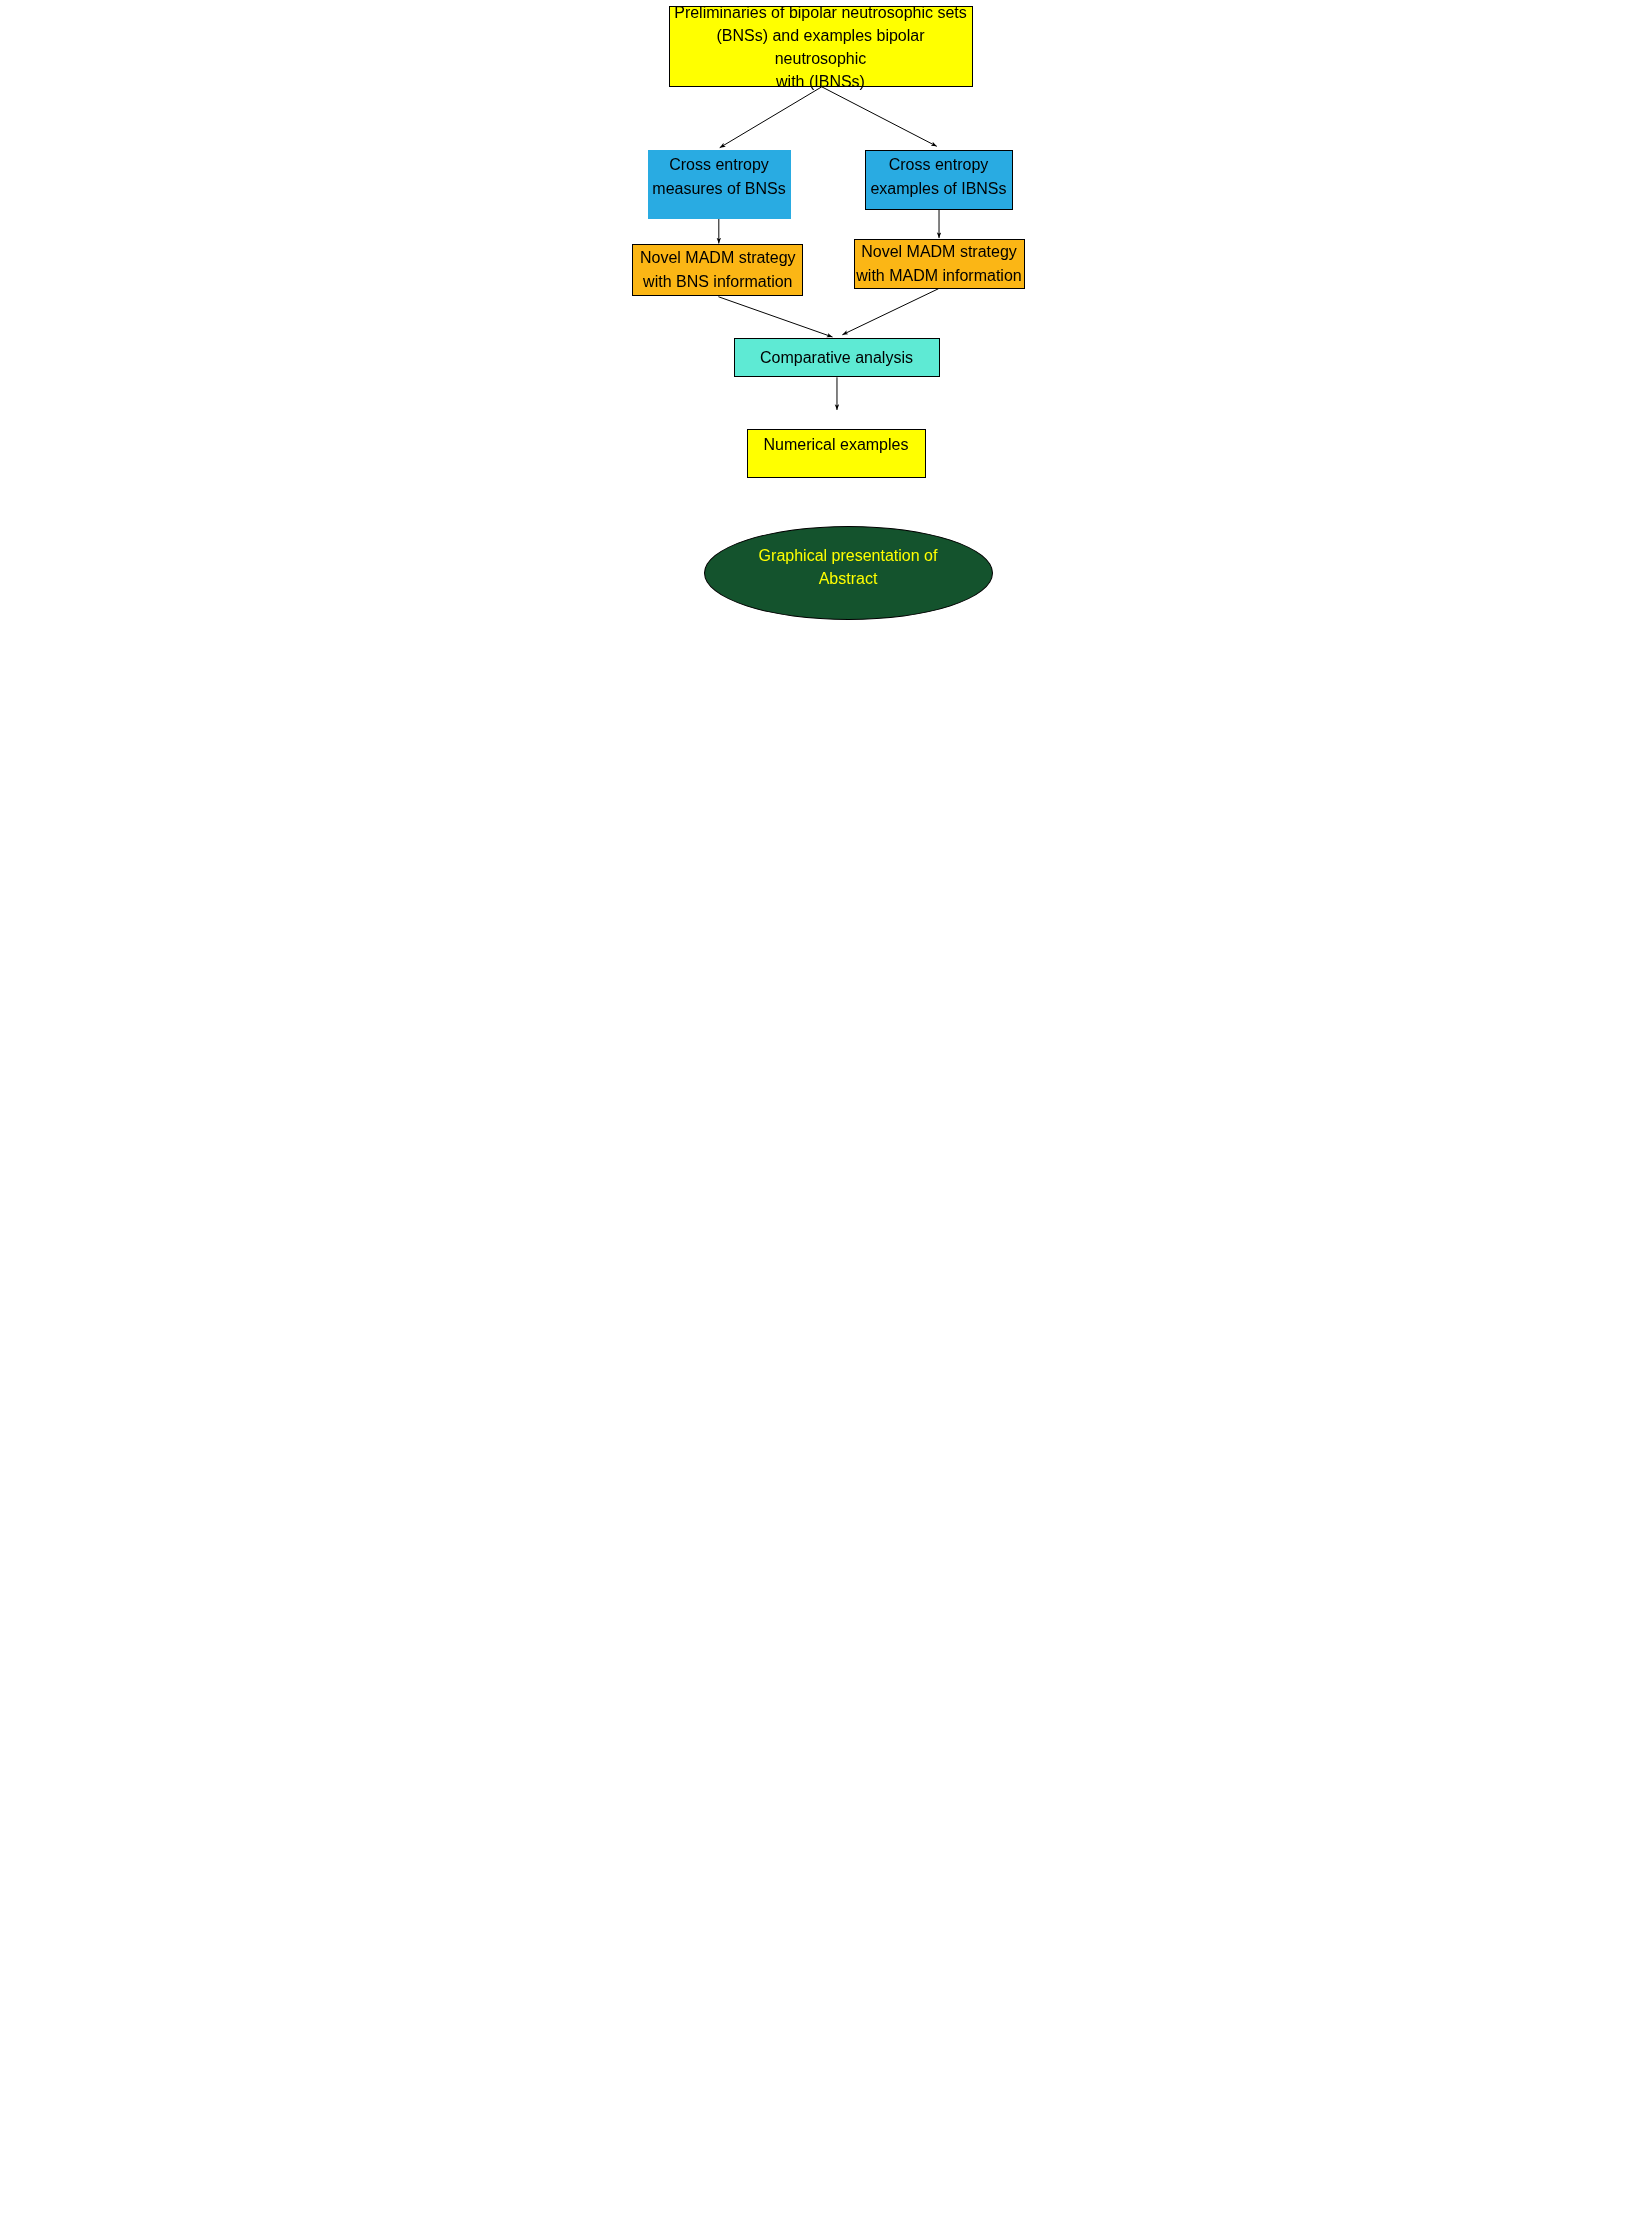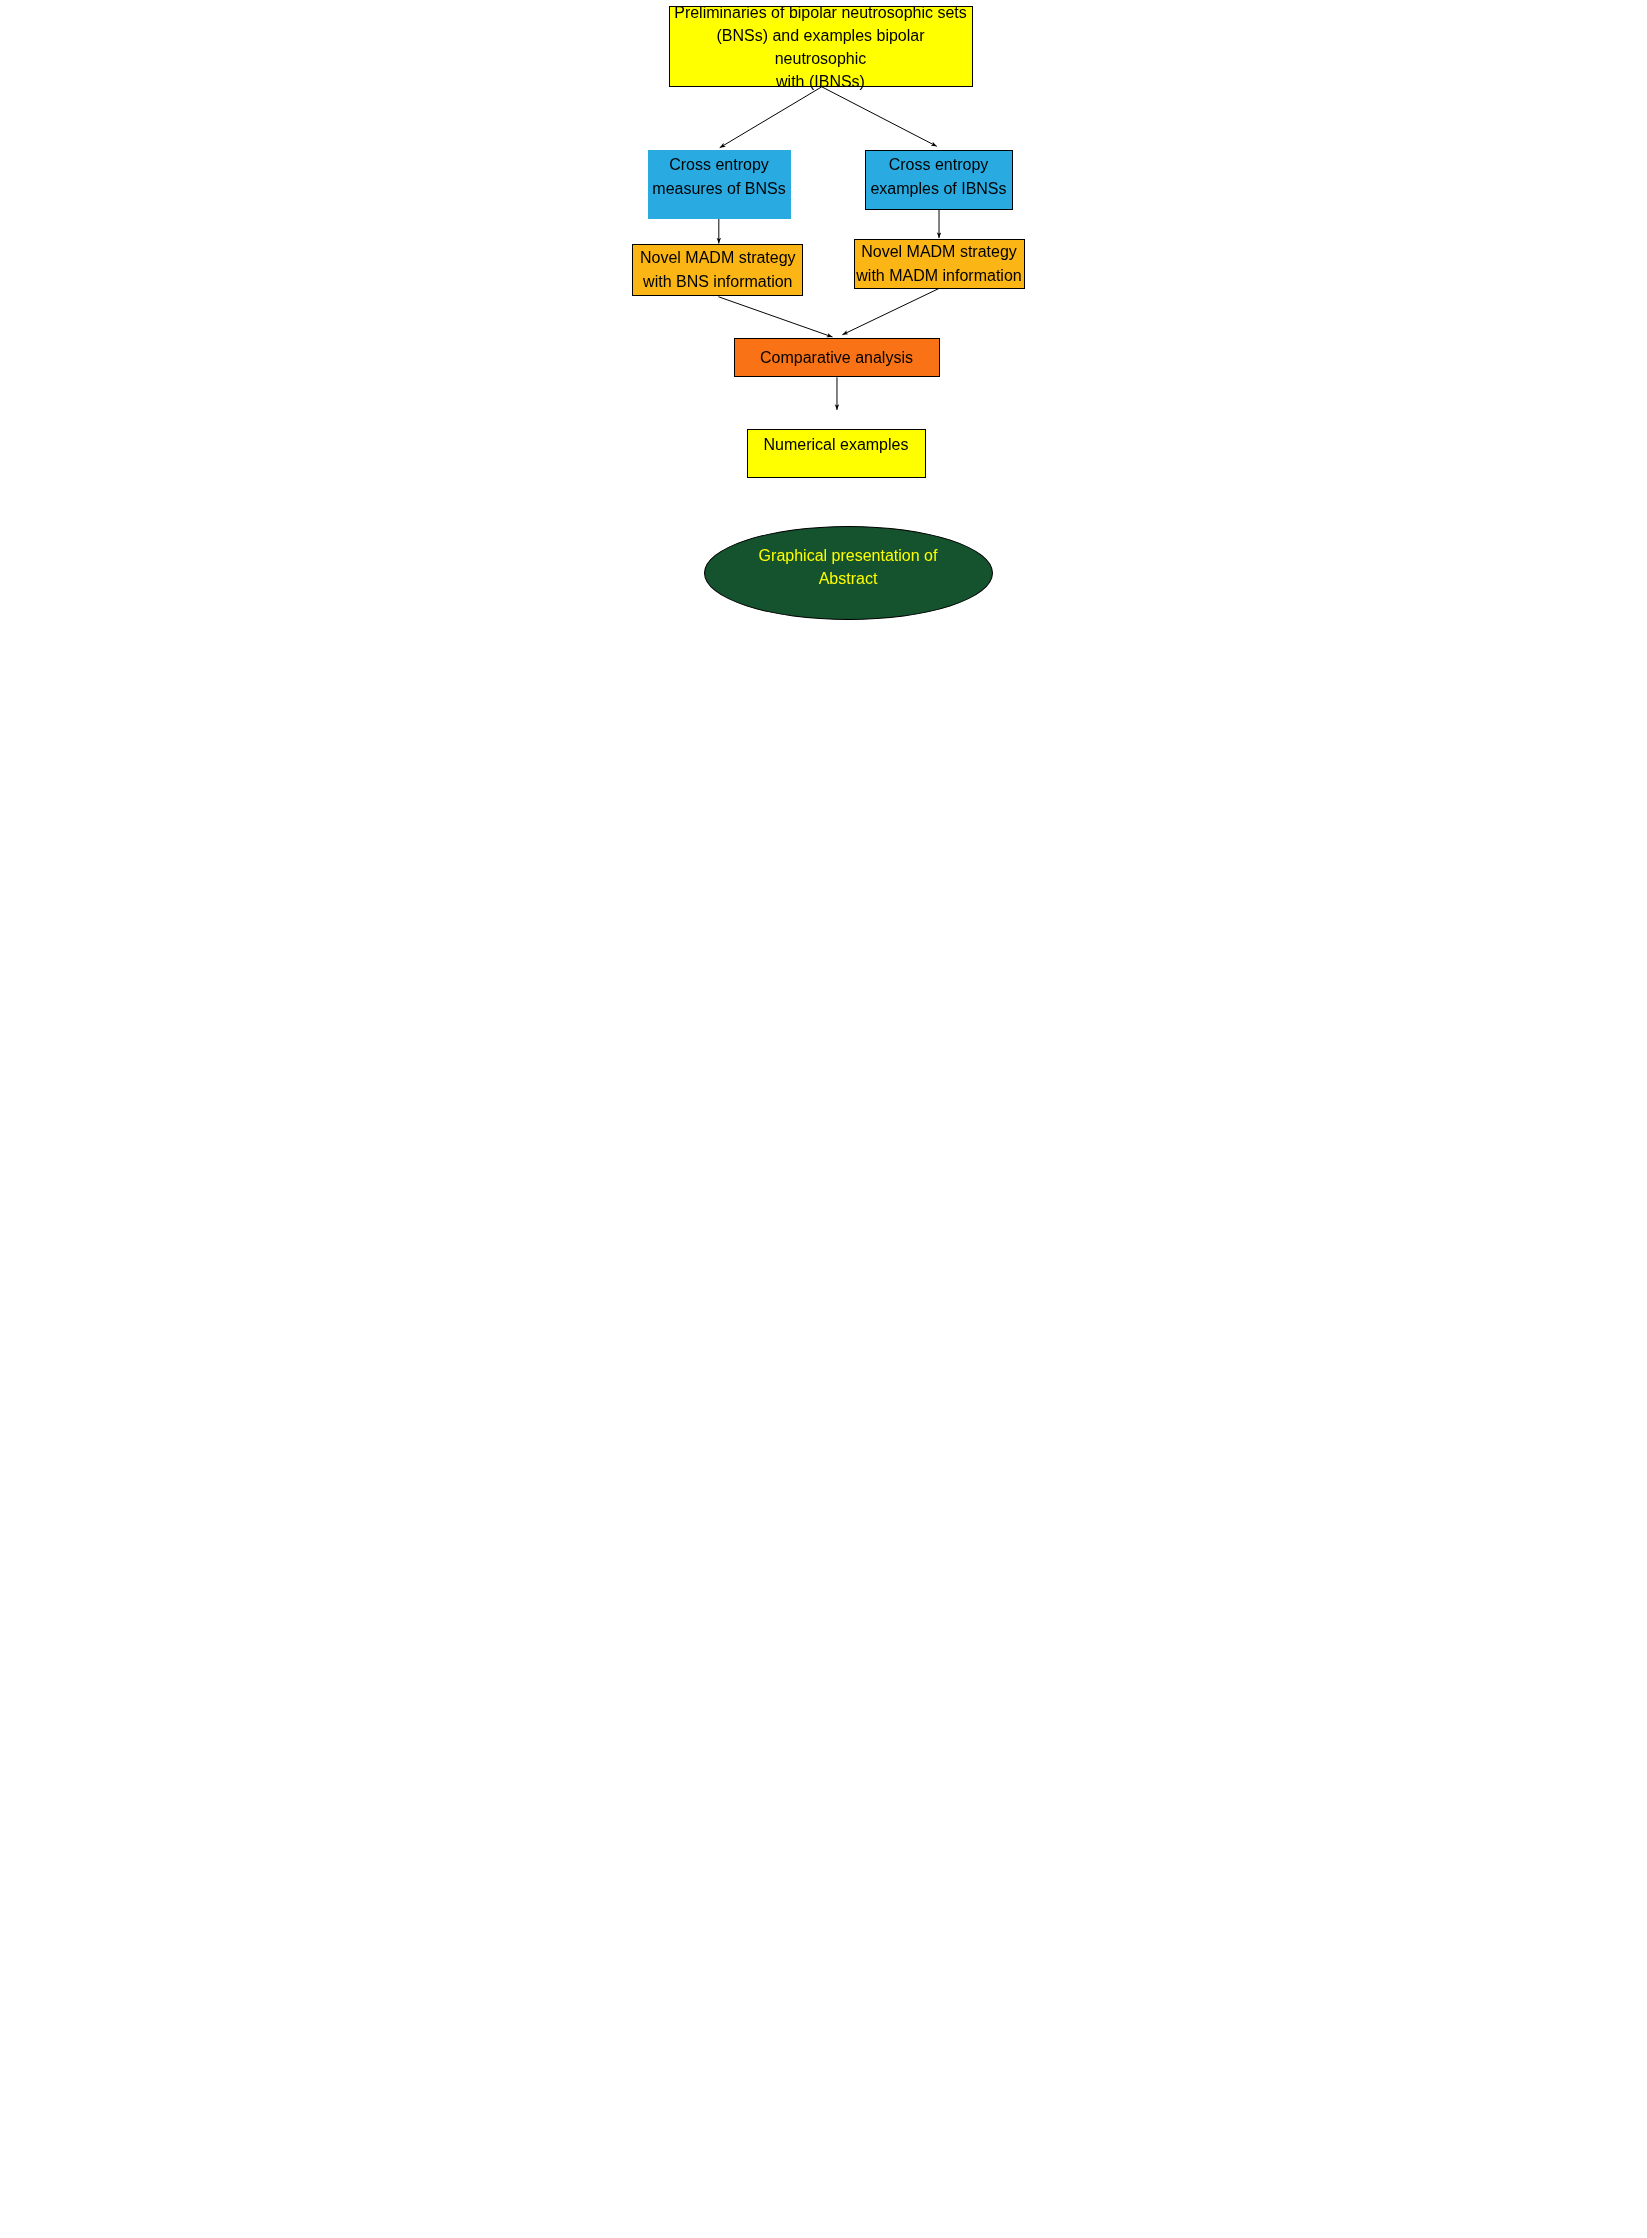--- a/index.html
+++ b/index.html
@@ -80,21 +80,21 @@
   <div class="node bordered centered orange-left" style="background-color: rgb(251, 182, 21); border-color: rgb(0, 0, 0); color: rgb(0, 0, 0);">
     <div>Novel MADM strategy</div>
     <div>with BNS information</div>
   </div>
 
   <div class="node bordered centered orange-right" style="background-color: rgb(251, 182, 21); border-color: rgb(0, 0, 0); color: rgb(0, 0, 0);">
     <div>Novel MADM strategy</div>
     <div>with MADM information</div>
   </div>
 
-  <div class="node bordered centered green-box" style="background-color: #f97316; border-color: rgb(0, 0, 0); color: rgb(0, 0, 0);">
+  <div class="node bordered centered green-box" style="background-color: #5eead4; border-color: rgb(0, 0, 0); color: rgb(0, 0, 0);">
     <div>Comparative analysis</div>
   </div>
 
   <div class="node bordered numerical-box" style="background-color: rgb(255, 255, 0); border-color: rgb(0, 0, 0); color: rgb(0, 0, 0);">
     <div>Numerical examples</div>
   </div>
 
   <div class="node ellipse" style="background-color: #14532d; border-color: rgb(0, 0, 0); color: rgb(255, 255, 0);">
     <div>Graphical presentation of</div>
     <div>Abstract</div>

